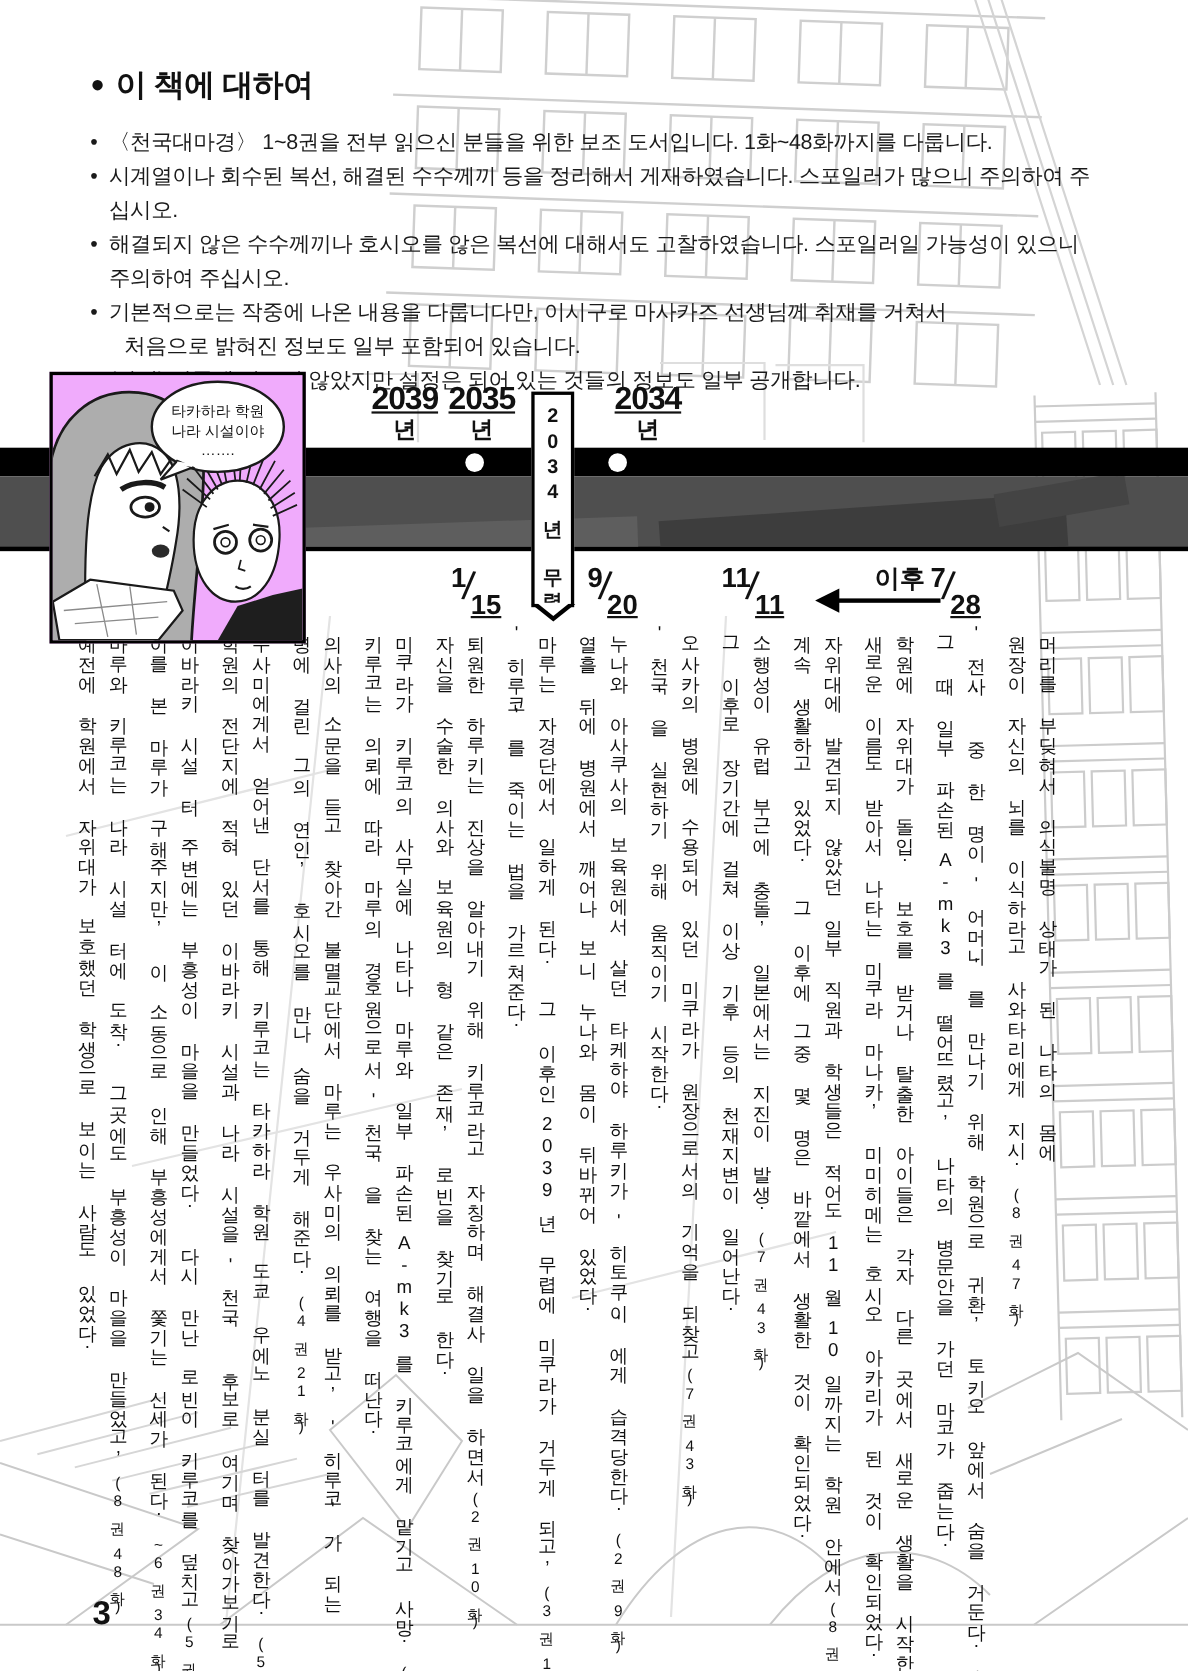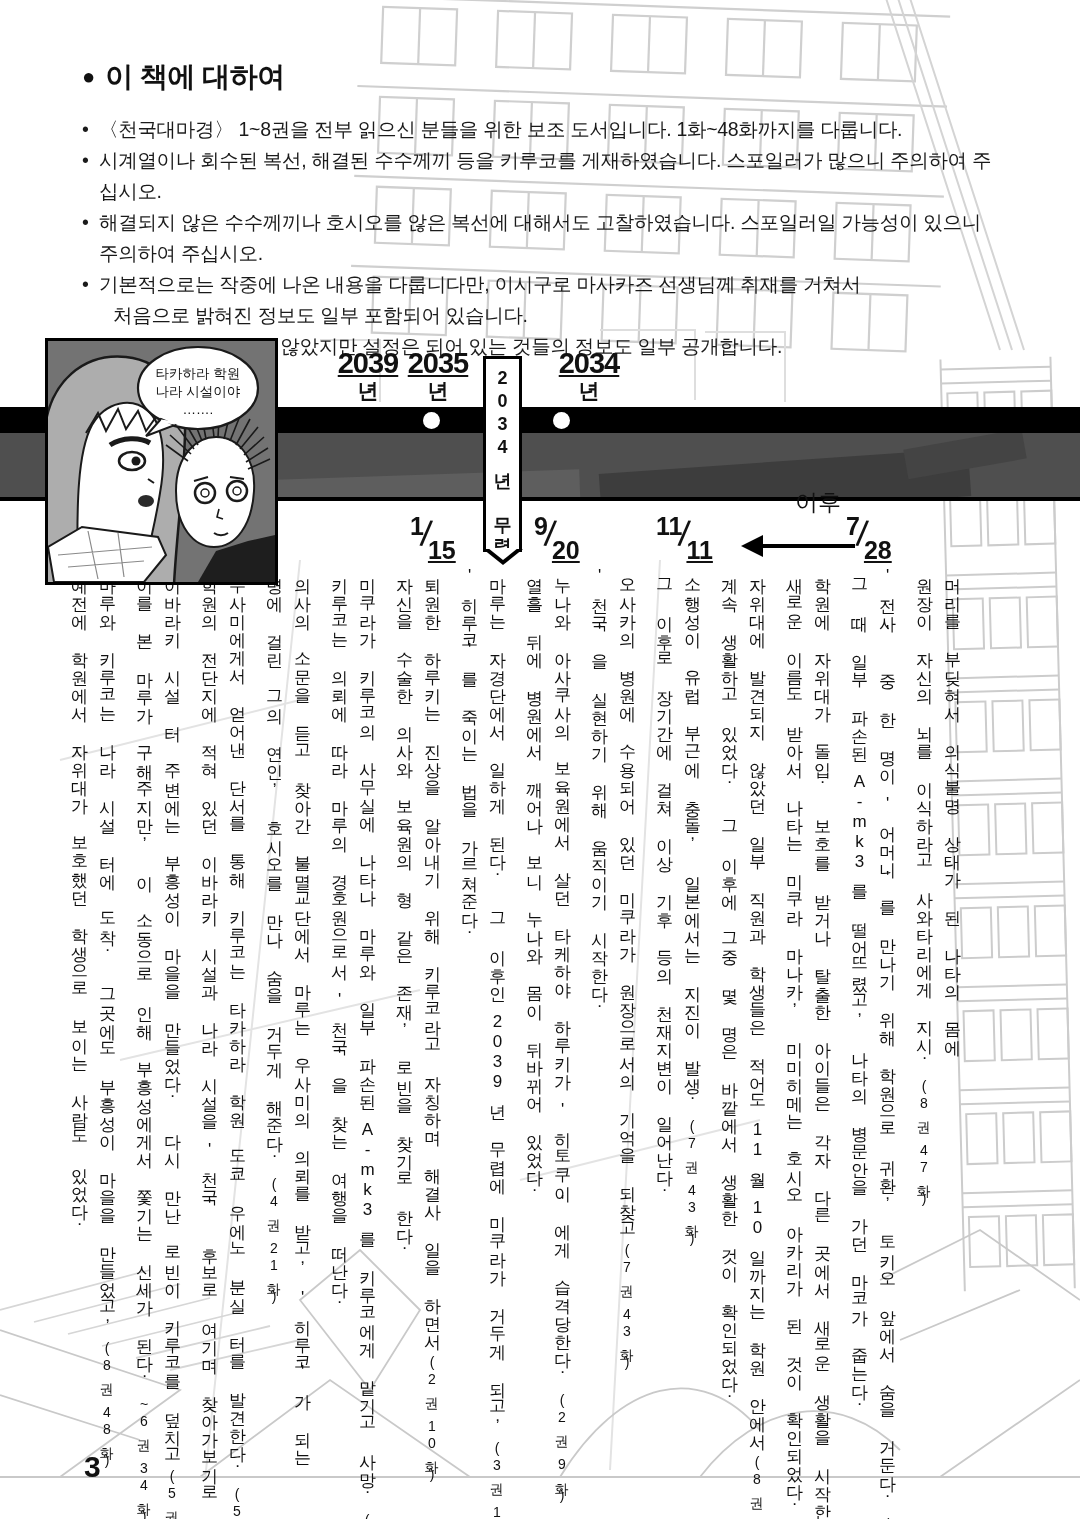--- a/index.html
+++ b/index.html
@@ -11,21 +11,21 @@
   #header{position:absolute;left:82px;top:58px;width:920px;z-index:3;}
   #title-row{display:flex;align-items:center;gap:10px;}
   #title-bullet{font-size:22px;line-height:1;}
   #page-title{font-size:28px;font-weight:bold;letter-spacing:-0.5px;}
   #about-list{margin-top:18px;}
   .about-item{display:flex;font-size:19.5px;line-height:31px;letter-spacing:-0.3px;color:#1a1a1a;}
   .about-item .bul{width:17px;flex:none;}
   .about-item.cont .bul{width:17px;}
   .about-item.cont{padding-left:14px;text-align:center;}
   
-  #illustration{position:absolute;left:45px;top:338px;width:227px;height:241px;background:#737373;
+  #illustration{position:absolute;left:45px;top:338px;width:227px;height:241px;background:#f0abfc;
     border:3px solid #000;z-index:6;}
   #illustration svg{display:block;}
   
   #bar-black{position:absolute;left:0;top:407px;width:1080px;height:26px;background:#000;z-index:2;}
   #bar-gray{position:absolute;left:0;top:433px;width:1080px;height:64px;background:#4f4f4f;
     border-bottom:4px solid #000;z-index:2;overflow:hidden;}
   .sil{position:absolute;}
   #sil-a{left:600px;top:28px;width:370px;height:48px;background:#3d3d3d;transform:rotate(-4deg);}
   #sil-b{left:250px;top:42px;width:330px;height:40px;background:#5e5e5e;transform:rotate(-2deg);}
   #sil-c{left:905px;top:6px;width:120px;height:30px;background:#444;transform:rotate(-10deg);}
@@ -46,21 +46,21 @@
   #era-tip-w{position:absolute;left:488px;top:548px;width:0;height:0;z-index:6;
     border-left:15px solid transparent;border-right:15px solid transparent;border-top:12px solid #fff;}
   
   .tdate{position:absolute;top:512px;font-weight:bold;z-index:3;white-space:nowrap;}
   .tdate .m{display:inline-block;font-size:25px;vertical-align:13px;}
   .tdate .sl{display:inline-block;font-size:36px;font-weight:normal;transform:rotate(8deg);
     margin:0 -3px;vertical-align:2px;}
   .tdate .d{display:inline-block;font-size:25px;vertical-align:-11px;text-decoration:underline;}
   .tdate-0{left:846px;} .tdate-1{left:656px;} .tdate-2{left:534px;} .tdate-3{left:410px;}
   
-  #after-label{position:absolute;left:795px;top:487px;font-size:23px;font-weight:normal;z-index:3;}
+  #after-label{position:absolute;left:795px;top:511px;font-size:23px;font-weight:bold;z-index:3;}
   #after-arrow{position:absolute;left:752px;top:544px;width:103px;height:0;border-top:4px solid #000;z-index:3;}
   #after-arrow::before{content:"";position:absolute;left:-22px;top:-13px;width:0;height:0;
     border:11px solid transparent;border-right:22px solid #000;}
   
   #events{position:absolute;left:62px;top:566px;width:900px;height:920px;z-index:2;
     writing-mode:vertical-rl;text-orientation:upright;}
   .ev{margin-block-end:17px;}
   .ev:last-child{margin-block-end:0;}
   .ln{white-space:nowrap;font-size:17px;line-height:20px;letter-spacing:1px;color:#101010;}
   .ev .ln:not(:last-child){margin-block-end:8px;}
@@ -184,21 +184,21 @@
       <span id="title-bullet">●</span>
       <span id="page-title">이 책에 대하여</span>
     </div>
     <div id="about-list">
         <div class="about-item">
           <span class="bul">•</span>
           <span class="txt">〈천국대마경〉 1~8권을 전부 읽으신 분들을 위한 보조 도서입니다. 1화~48화까지를 다룹니다.</span>
         </div>
         <div class="about-item">
           <span class="bul">•</span>
-          <span class="txt">시계열이나 회수된 복선, 해결된 수수께끼 등을 키루코를 게재하였습니다. 스포일러가 많으니 주의하여 주십시오.</span>
+          <span class="txt">시계열이나 회수된 복선, 해결된 수수께끼 등을 정리해서 게재하였습니다. 스포일러가 많으니 주의하여 주십시오.</span>
         </div>
         <div class="about-item">
           <span class="bul">•</span>
           <span class="txt">해결되지 않은 수수께끼나 호시오를 않은 복선에 대해서도 고찰하였습니다. 스포일러일 가능성이 있으니 주의하여 주십시오.</span>
         </div>
         <div class="about-item">
           <span class="bul">•</span>
           <span class="txt">기본적으로는 작중에 나온 내용을 다룹니다만, 이시구로 마사카즈 선생님께 취재를 거쳐서</span>
         </div>
         <div class="about-item cont">

